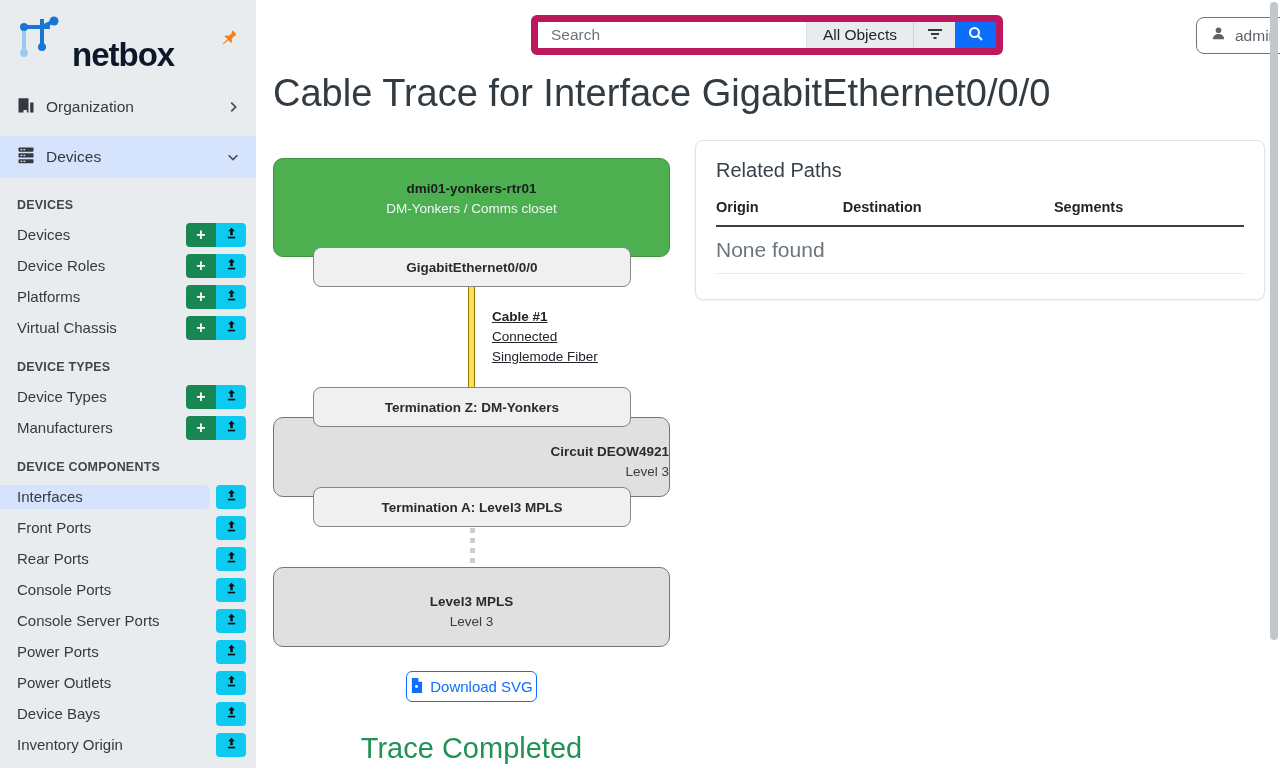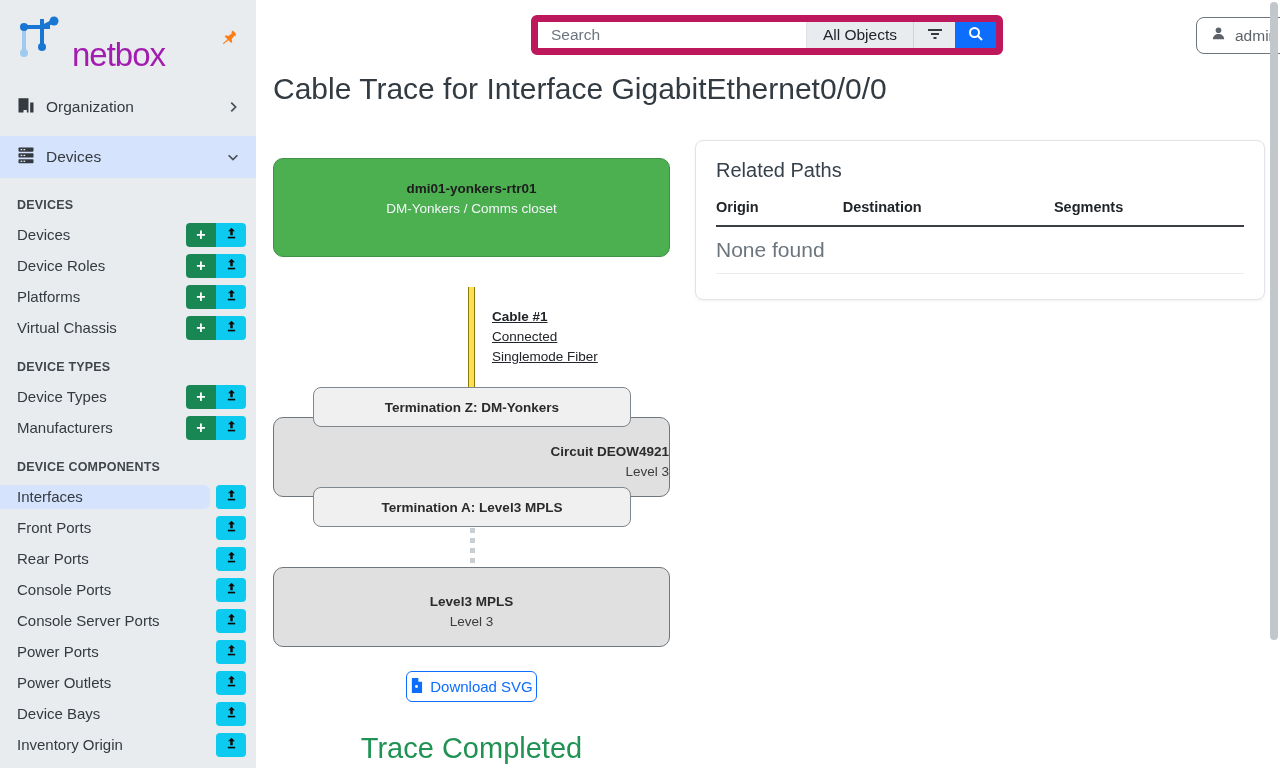--- a/index.html
+++ b/index.html
@@ -21,21 +21,21 @@
     --sidebar-bg:#e9ecef;
   }
 
   
   .sidebar{
     width:256px; flex-shrink:0; background:var(--sidebar-bg);
     height:768px; overflow:hidden; position:relative;
   }
   .logo-row{ height:78px; display:flex; align-items:center; padding:0 14px; }
   .logo-mark{ margin-right:6px; }
-  .logo-text{ font-size:33px; font-weight:normal; color:#a21caf; letter-spacing:-1px;margin-top:32px; }
+  .logo-text{ font-size:33px; font-weight:bold; color:#0f172a; letter-spacing:-1px;margin-top:32px; }
   .pin-btn{ margin-left:auto; background:none; border:none; cursor:pointer; padding:4px; }
 
   .nav-item{
     height:42px; display:flex; align-items:center; gap:10px;
     padding:0 16px; font-size:15.5px; font-weight:normal; color:#343a40;
     margin-top:8px; cursor:pointer;
   }
   .nav-item.active{ background:var(--active-bg); }
   .nav-item .chev{ margin-left:auto; display:flex; align-items:center; }
 
@@ -93,21 +93,21 @@
     display:flex; align-items:center; gap:9px; padding:0 14px;
     border:1px solid #6c757d; border-radius:8px; background:#fff;
     color:#5c636a; font-size:15.5px; cursor:pointer;margin-left:42px;
   }
   .caret-down{
     width:0; height:0; border-left:5px solid transparent;
     border-right:5px solid transparent; border-top:5px solid #5c636a;
   }
 
   .page-title{
-    position:absolute; left:17px; top:72px; font-size:30px; font-weight:400;
+    position:absolute; left:17px; top:72px; font-size:38px; font-weight:400;
     color:#323a42; white-space:nowrap;
   }
 
   
   .diagram{ position:absolute; left:17px; top:158px; width:397px; height:610px; }
   .node-box{
     position:absolute; border-radius:10px; text-align:center;
     font-size:13.5px; line-height:20px;
   }
   .box-device{
@@ -481,20 +481,23 @@
   </div>
 
   <h1 class="page-title">Cable Trace for Interface GigabitEthernet0/0/0</h1>
 
   <div class="diagram">
     <div class="node-box box-device">
       <div class="dev-name">dmi01-yonkers-rtr01</div>
       <div class="dev-sub">DM-Yonkers / Comms closet</div>
     </div>
 
+    <div class="term-box box-interface">
+      <span>GigabitEthernet0/0/0</span>
+    </div>
 
     <div class="cable-line"></div>
     <div class="cable-label">
       <div class="c-name">Cable #1</div>
       <div>Connected</div>
       <div>Singlemode Fiber</div>
     </div>
 
     <div class="term-box box-term-z">
       <span>Termination Z: DM-Yonkers</span>

